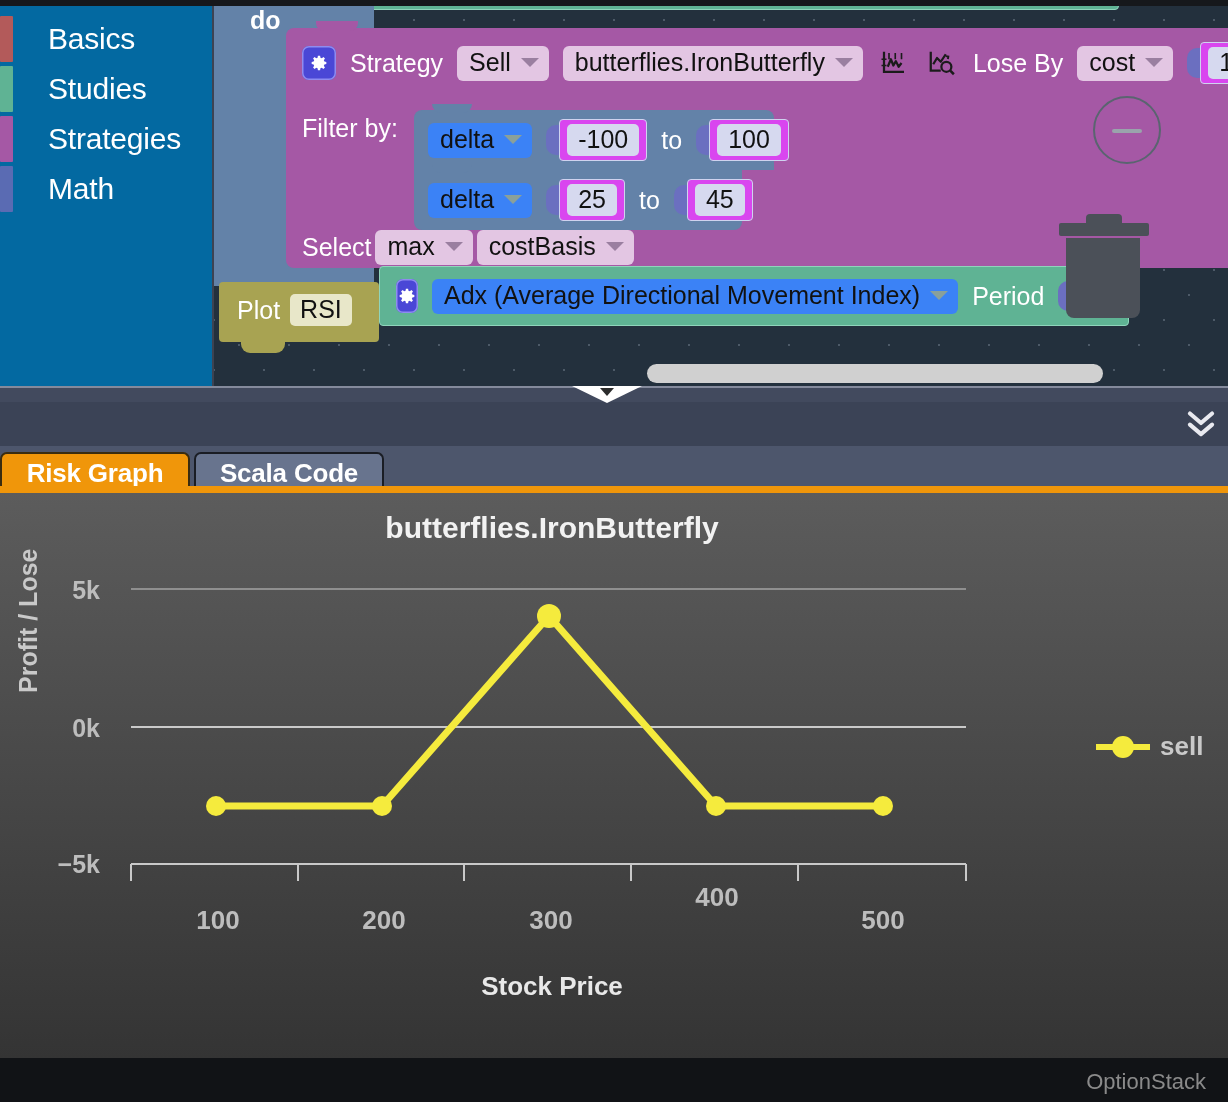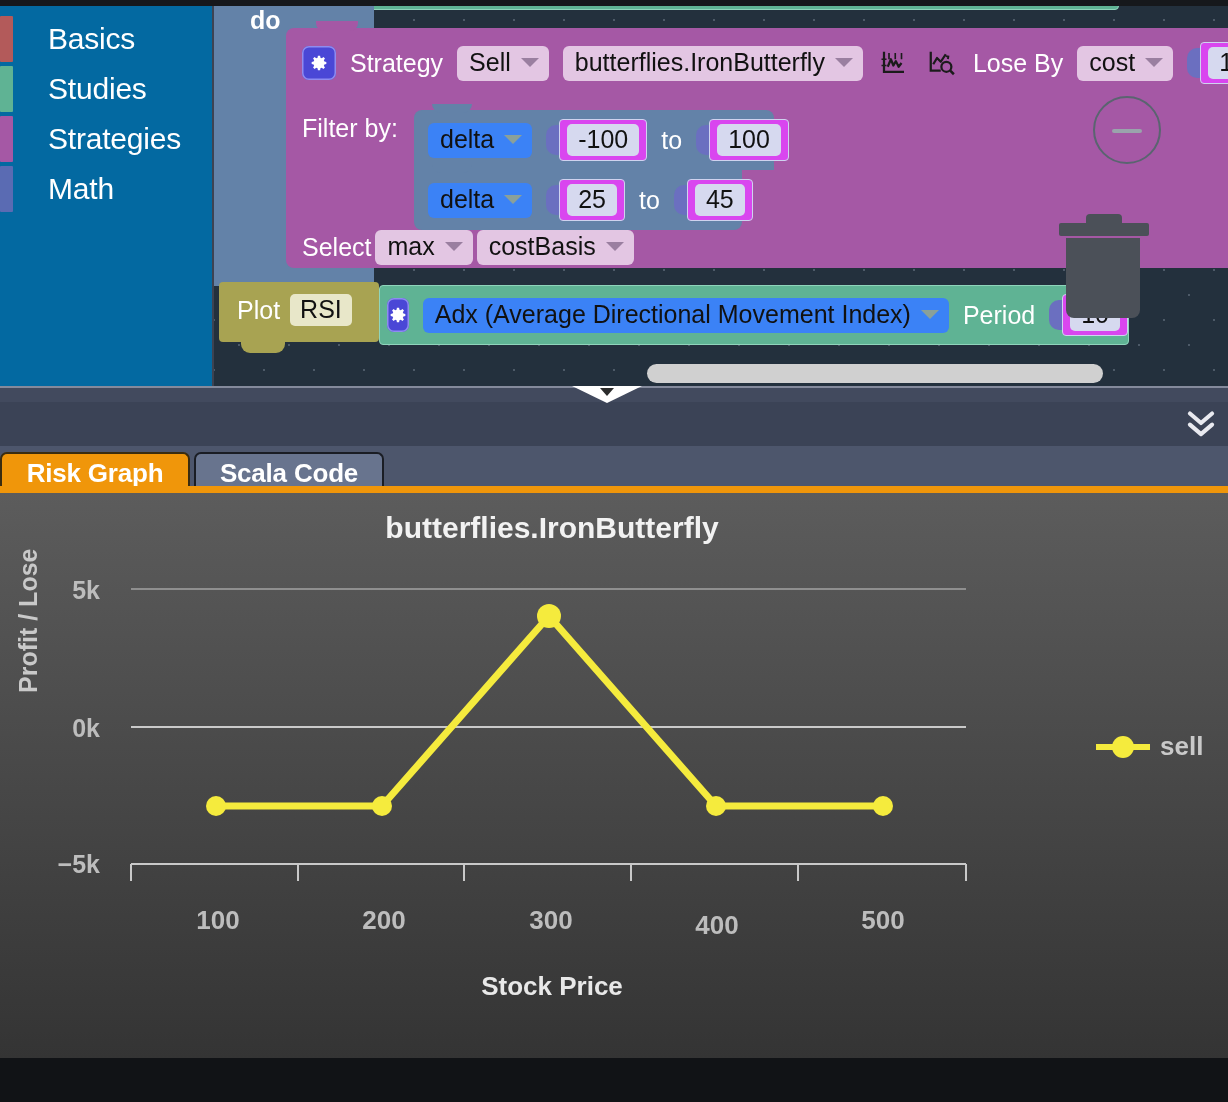--- a/index.html
+++ b/index.html
@@ -155,23 +155,23 @@
     background: #a8a352; border-radius: 0 0 9px 9px;
   }
   .block-plot-inner { position: absolute; left: 18px; top: 12px; display: flex; align-items: center; gap: 10px; }
   .plot-field {
     background: #e8e7c9; border-radius: 5px; padding: 1px 10px 3px 10px;
     color: #111; font-size: 25px; line-height: 1.12;
   }
 
   
   .block-adx {
-    left: 165px; top: 279px; width: 750px; height: 60px;
+    left: 165px; top: 260px; width: 750px; height: 60px;
     background: #5fb394; border: 1.5px solid #8fd4bb; border-radius: 4px;
-    display: flex; align-items: center; gap: 14px; padding-left: 16px; justify-content: flex-end;
+    display: flex; align-items: center; gap: 14px; padding-left: 16px;
   }
 
   
   .splitter { position: absolute; left: 0; top: 386px; width: 1228px; height: 60px; background: #424a5e; }
   .splitter .line-top { position: absolute; left: 0; top: 0; width: 1228px; height: 2px; background: #848a9c; }
   .splitter .band { position: absolute; left: 0; top: 16px; width: 1228px; height: 44px; background: #3b4356; }
   .handle-tri {
     position: absolute; left: 572px; top: 0px; width: 0; height: 0;
     border-left: 35px solid transparent; border-right: 35px solid transparent;
     border-top: 17px solid #ffffff;
@@ -443,21 +443,21 @@
     <div class="chart-title">butterflies.IronButterfly</div>
     <div class="ylabel">Profit / Lose</div>
 
     <div class="ytick" style="left:0px;  top:83px;">5k</div>
     <div class="ytick" style="left:0px;  top:221px;">0k</div>
     <div class="ytick" style="left:0px;  top:357px;">−5k</div>
 
     <div class="xtick" style="left:158px; top:412px;">100</div>
     <div class="xtick" style="left:324px; top:412px;">200</div>
     <div class="xtick" style="left:491px; top:412px;">300</div>
-    <div class="xtick" style="left:657px; top:417px;">400</div>
+    <div class="xtick" style="left:657px; top:389px;">400</div>
     <div class="xtick" style="left:823px; top:412px;">500</div>
 
     <div class="xlabel">Stock Price</div>
 
     <div class="legend">
       <span class="legend-swatch">
         <span class="ln"></span>
         <span class="dt"></span>
       </span>
       <span class="legend-label">sell</span>
@@ -478,14 +478,17 @@
 
       <polyline points="216,313 382,313 549,123 716,313 883,313" fill="none" stroke="#f5eb3d" stroke-width="7" stroke-linejoin="round" stroke-linecap="round"></polyline>
       <circle cx="216" cy="313" r="10" fill="#f5eb3d"></circle>
       <circle cx="382" cy="313" r="10" fill="#f5eb3d"></circle>
       <circle cx="549" cy="123" r="12" fill="#f5eb3d"></circle>
       <circle cx="716" cy="313" r="10" fill="#f5eb3d"></circle>
       <circle cx="883" cy="313" r="10" fill="#f5eb3d"></circle>
     </svg>
   </div>
 
+  <div class="footer">
+    <span class="brand">OptionStack</span>
+  </div>
 
 </div>
 
 </body></html>

